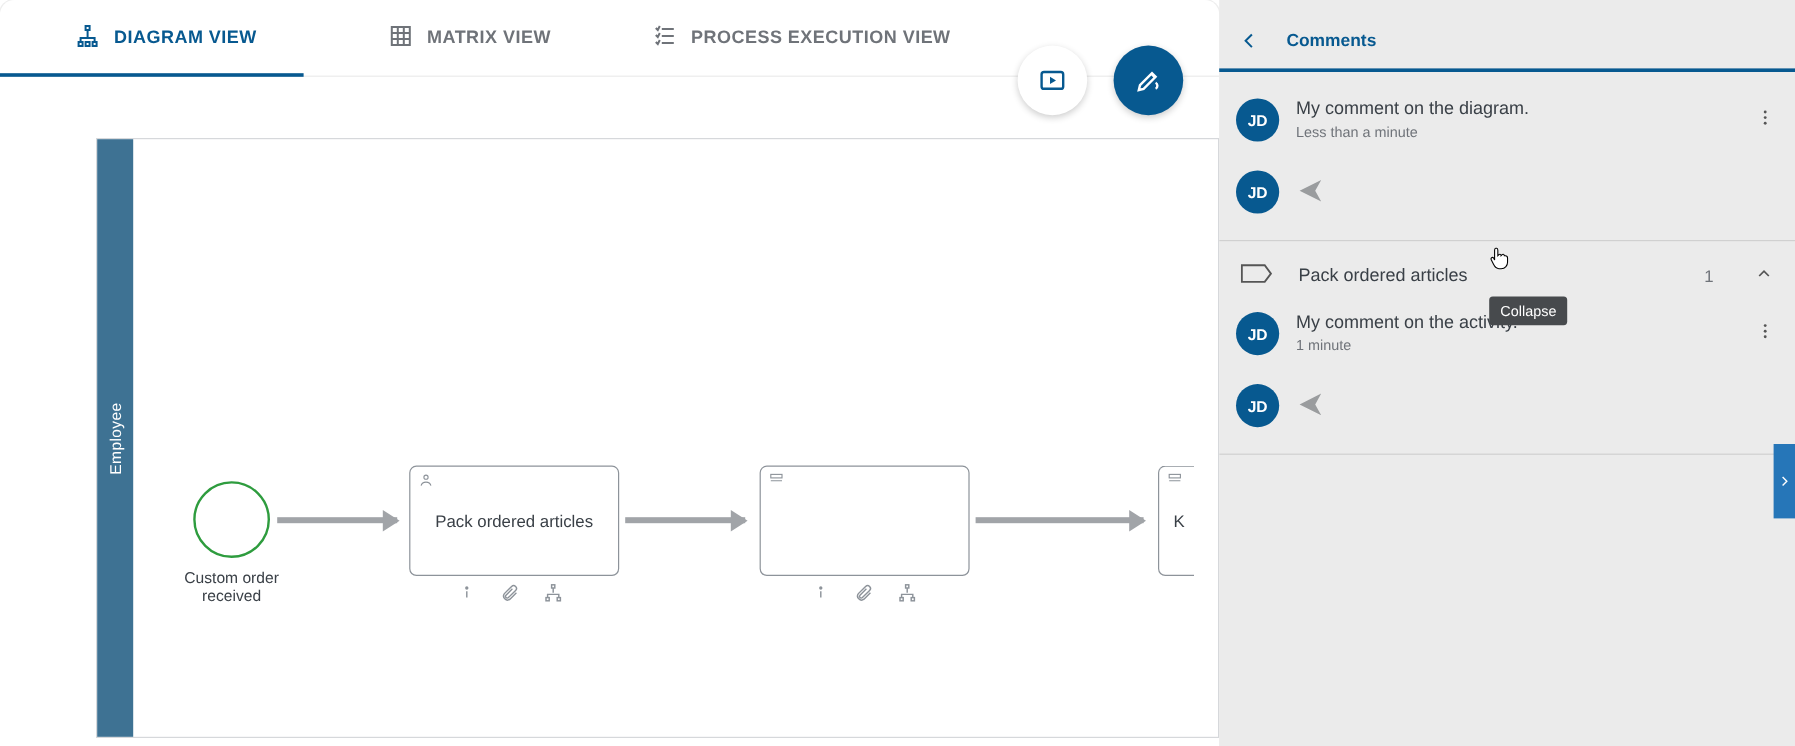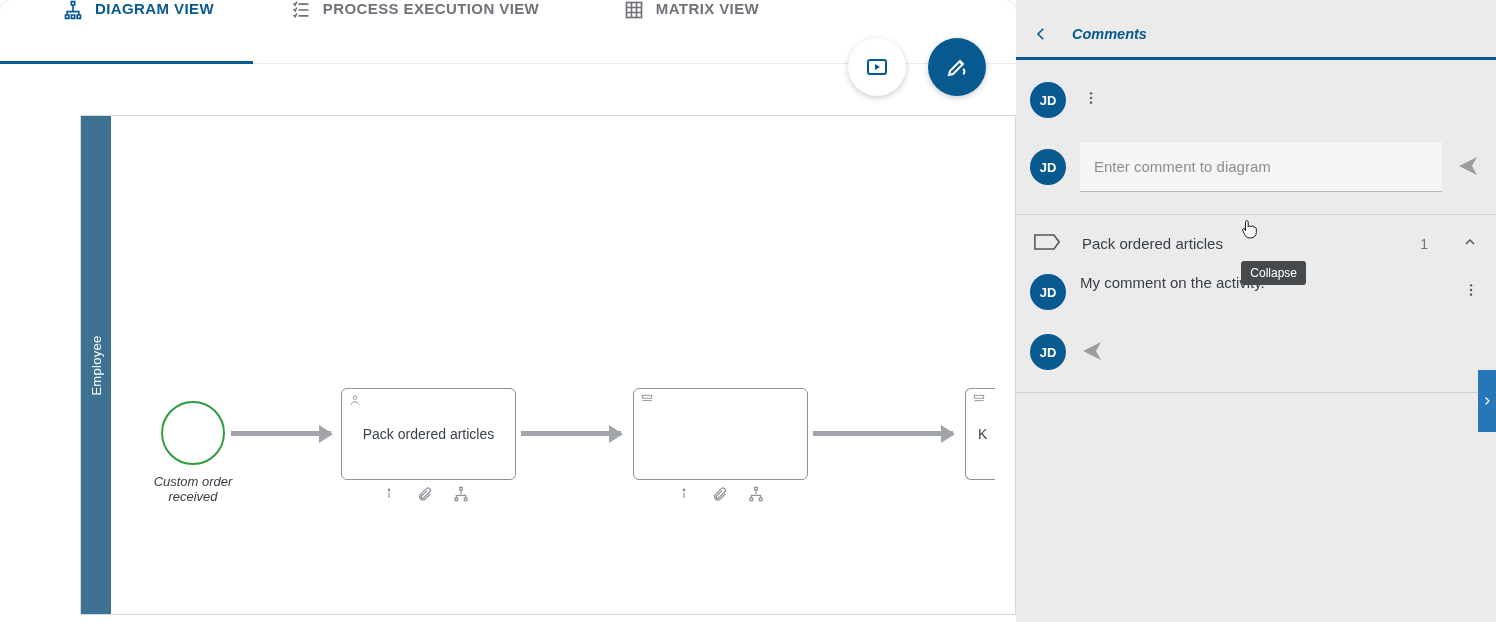--- a/index.html
+++ b/index.html
@@ -14,57 +14,57 @@
     --sidebar-w:480;
   }
   *{box-sizing:border-box;}
   html,body{margin:0;padding:0;font-family:Arial,Helvetica,sans-serif;font-size:14px;color:var(--text);}
   body{width:1496px;height:622px;overflow:hidden;background:#fff;}
   .app{display:flex;width:100%;height:100%;}
 
   
   .canvas-pane{flex:1;position:relative;background:#fff;border-top-left-radius:12px;border-top-right-radius:12px;box-shadow:0 0 0 1px #eee;overflow:hidden;}
   .tabs{display:flex;height:64px;border-bottom:1px solid #ececec;align-items:stretch;}
-  .tab{flex:0 0 253px;display:flex;align-items:flex-start;justify-content:center;gap:12px;color:var(--grey-text);font-weight:600;letter-spacing:.4px;font-size:15px;cursor:pointer;position:relative;padding-left:24px;}
+  .tab{flex:0 0 253px;display:flex;align-items:center;justify-content:center;gap:12px;color:var(--grey-text);font-weight:600;letter-spacing:.4px;font-size:15px;cursor:pointer;position:relative;padding-left:24px;}
   .tab svg{width:20px;height:20px;fill:currentColor;}
   .tab.active{color:var(--blue);}
   .tab.active::after{content:"";position:absolute;bottom:-1px;left:0;right:0;height:3px;background:var(--blue);}
 
   .fab-row{position:absolute;top:38px;right:30px;display:flex;gap:22px;z-index:5;}
   .fab{width:58px;height:58px;border-radius:50%;display:flex;align-items:center;justify-content:center;box-shadow:0 2px 6px rgba(0,0,0,.2);cursor:pointer;}
   .fab.light{background:#fff;color:var(--blue);}
   .fab.dark{background:var(--blue);color:#fff;}
   .fab svg{width:24px;height:24px;fill:none;stroke:currentColor;stroke-width:2;}
 
   .diagram-wrap{position:absolute;top:115px;left:80px;right:0;bottom:0;}
   .lane{position:absolute;top:0;left:0;right:0;height:500px;border:1px solid var(--grey-border);}
   .lane-head{position:absolute;top:0;left:0;bottom:0;width:30px;background:#3e7293;display:flex;align-items:center;justify-content:center;}
   .lane-head span{color:#fff;font-size:13px;transform:rotate(-90deg);white-space:nowrap;letter-spacing:.3px;}
 
   .node-event{position:absolute;width:64px;height:64px;border:2px solid #2e9c3e;border-radius:50%;background:#fff;}
-  .node-event-label{position:absolute;width:120px;text-align:center;font-size:13px;color:var(--text);font-style:italic;}
+  .node-event-label{position:absolute;width:120px;text-align:center;font-size:13px;color:var(--text);}
 
   .node-task{position:absolute;width:175px;height:92px;border:1px solid var(--grey-icon);border-radius:6px;background:#fff;display:flex;align-items:center;justify-content:center;padding:8px;text-align:center;font-size:14px;color:var(--text);}
   .node-task .corner{position:absolute;top:4px;left:6px;color:var(--grey-icon);}
   .node-task .corner svg{width:14px;height:14px;fill:none;stroke:currentColor;stroke-width:1.6;}
   .task-icons{position:absolute;display:flex;gap:20px;color:var(--grey-icon);}
   .task-icons svg{width:16px;height:16px;fill:none;stroke:currentColor;stroke-width:1.8;}
 
   .node-cut{position:absolute;width:30px;height:92px;border:1px solid var(--grey-icon);border-radius:6px 0 0 6px;border-right:none;background:#fff;display:flex;align-items:center;justify-content:flex-start;padding-left:12px;font-size:14px;color:var(--text);}
   .node-cut .corner{position:absolute;top:4px;left:6px;color:var(--grey-icon);}
 
   .arrow{position:absolute;height:5px;background:var(--grey-arrow);}
   .arrow::after{content:"";position:absolute;right:-2px;top:50%;transform:translateY(-50%);width:0;height:0;border-left:14px solid var(--grey-arrow);border-top:9px solid transparent;border-bottom:9px solid transparent;}
 
   
   .side{flex:0 0 480px;background:var(--grey-bg);position:relative;display:flex;flex-direction:column;}
   .side .header{height:50px;margin:10px 0 0 0;display:flex;align-items:center;border-bottom:3px solid var(--blue);}
   .side .header .back{width:50px;display:flex;align-items:center;justify-content:center;color:var(--blue);cursor:pointer;}
   .side .header .back svg{width:18px;height:18px;fill:none;stroke:currentColor;stroke-width:2.2;}
-  .side .header .title{color:var(--blue);font-weight:600;font-size:14.5px;margin-left:6px;font-style:italic;}
+  .side .header .title{color:var(--blue);font-weight:600;font-size:14.5px;margin-left:6px;}
 
   .side .body{flex:1;overflow:hidden;}
   .section{padding:22px 14px 22px 14px;border-bottom:1px solid #d0d0d0;}
 
   .comment-row{display:flex;align-items:flex-start;gap:14px;}
   .avatar{width:36px;height:36px;border-radius:50%;background:var(--blue);color:#fff;display:flex;align-items:center;justify-content:center;font-size:13px;font-weight:600;flex:0 0 auto;}
   .comment-body{flex:1;}
   .comment-text{font-size:15px;color:var(--text);margin-bottom:4px;}
   .comment-time{font-size:12px;color:var(--grey-text);}
   .kebab{flex:0 0 22px;color:#555;cursor:pointer;display:flex;align-items:center;justify-content:center;height:32px;}
@@ -99,37 +99,37 @@
 
     <div class="tabs">
       <div class="tab active">
         <span>
           <svg viewBox="0 0 24 24">
               <path d="M10 2h4v4h-4zM3 18h4v4H3zm14 0h4v4h-4zm-7 0h4v4h-4zM12 6v6M5 18v-4h14v4M12 12v2" stroke="currentColor" stroke-width="2" fill="none"></path>
             </svg>
         </span>
         <span>DIAGRAM VIEW</span>
       </div>
-      <div class="tab" style="flex-basis:300px">
-        <span>
-          <svg viewBox="0 0 24 24">
-              <path d="M9 5h12M9 12h12M9 19h12M3 4l2 2 2-4M3 11l2 2 2-4M3 18l2 2 2-4" stroke="currentColor" stroke-width="2" fill="none"></path>
-            </svg>
-        </span>
-        <span>PROCESS EXECUTION VIEW</span>
-      </div>
       <div class="tab">
         <span>
           <svg viewBox="0 0 24 24">
               <rect x="3" y="3" width="18" height="18" fill="none" stroke="currentColor" stroke-width="2"></rect>
               <path d="M3 9h18M3 15h18M9 3v18M15 3v18" stroke="currentColor" stroke-width="2"></path>
             </svg>
         </span>
         <span>MATRIX VIEW</span>
       </div>
+      <div class="tab" style="flex-basis:300px">
+        <span>
+          <svg viewBox="0 0 24 24">
+              <path d="M9 5h12M9 12h12M9 19h12M3 4l2 2 2-4M3 11l2 2 2-4M3 18l2 2 2-4" stroke="currentColor" stroke-width="2" fill="none"></path>
+            </svg>
+        </span>
+        <span>PROCESS EXECUTION VIEW</span>
+      </div>
     </div>
 
     <div class="fab-row">
       <div class="fab light">
         <svg viewBox="0 0 24 24">
             <rect x="3" y="5" width="18" height="14" rx="2"></rect>
             <path d="M10 9l5 3-5 3z" fill="currentColor" stroke="none"></path>
           </svg>
       </div>
       <div class="fab dark">
@@ -220,34 +220,35 @@
           </svg>
       </div>
       <div class="title">Comments</div>
     </div>
 
     <div class="body">
 
       <div class="section">
         <div class="comment-row">
           <div class="avatar">JD</div>
+          <div class="comment-body">
+            <div class="comment-text">My comment on the diagram.</div>
+            <div class="comment-time">Less than a minute</div>
+          </div>
           <div class="kebab">
             <svg viewBox="0 0 24 24">
                 <circle cx="12" cy="5" r="1.8"></circle>
                 <circle cx="12" cy="12" r="1.8"></circle>
                 <circle cx="12" cy="19" r="1.8"></circle>
               </svg>
           </div>
         </div>
 
         <div class="comment-input">
           <div class="avatar">JD</div>
-          <div class="comment-field">
-            <input type="text" placeholder="Enter comment to diagram" style="">
-          </div>
           <div class="send">
             <svg viewBox="0 0 24 24">
                 <path d="M3 12l18-9-5 9 5 9z"></path>
               </svg>
           </div>
         </div>
       </div>
 
       <div style="position:relative;border-bottom:1px solid #d0d0d0">
         <div class="group-head">
@@ -269,20 +270,21 @@
           <svg viewBox="0 0 20 22" fill="#fff" stroke="#000" stroke-width="1">
               <path d="M7 2c1 0 1 1 1 2v5l1-1c1-1 2 0 2 1l1-1c1-1 2 0 2 1l1 0c1 0 2 1 2 2v4c0 3-2 6-6 6h-2c-3 0-4-2-5-4l-2-4c-1-2 1-3 2-2l1 2V4c0-1 0-2 1-2z"></path>
             </svg>
         </div>
 
         <div style="padding:6px 14px 22px 14px">
           <div class="comment-row">
             <div class="avatar">JD</div>
             <div class="comment-body">
               <div class="comment-text">My comment on the activity.</div>
+              <div class="comment-time">1 minute</div>
             </div>
             <div class="kebab">
               <svg viewBox="0 0 24 24">
                   <circle cx="12" cy="5" r="1.8"></circle>
                   <circle cx="12" cy="12" r="1.8"></circle>
                   <circle cx="12" cy="19" r="1.8"></circle>
                 </svg>
             </div>
           </div>
 

